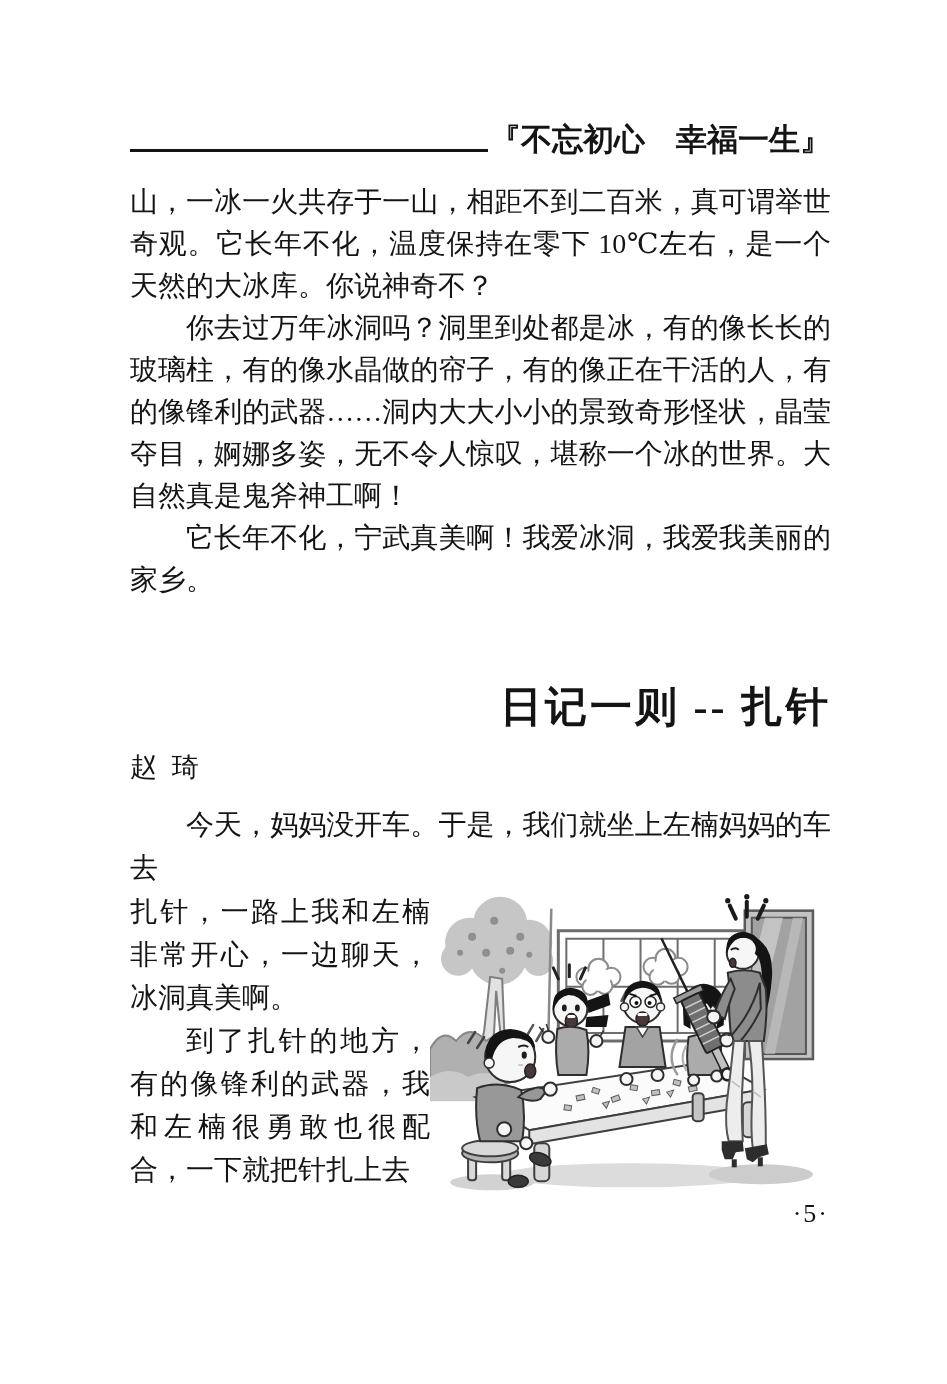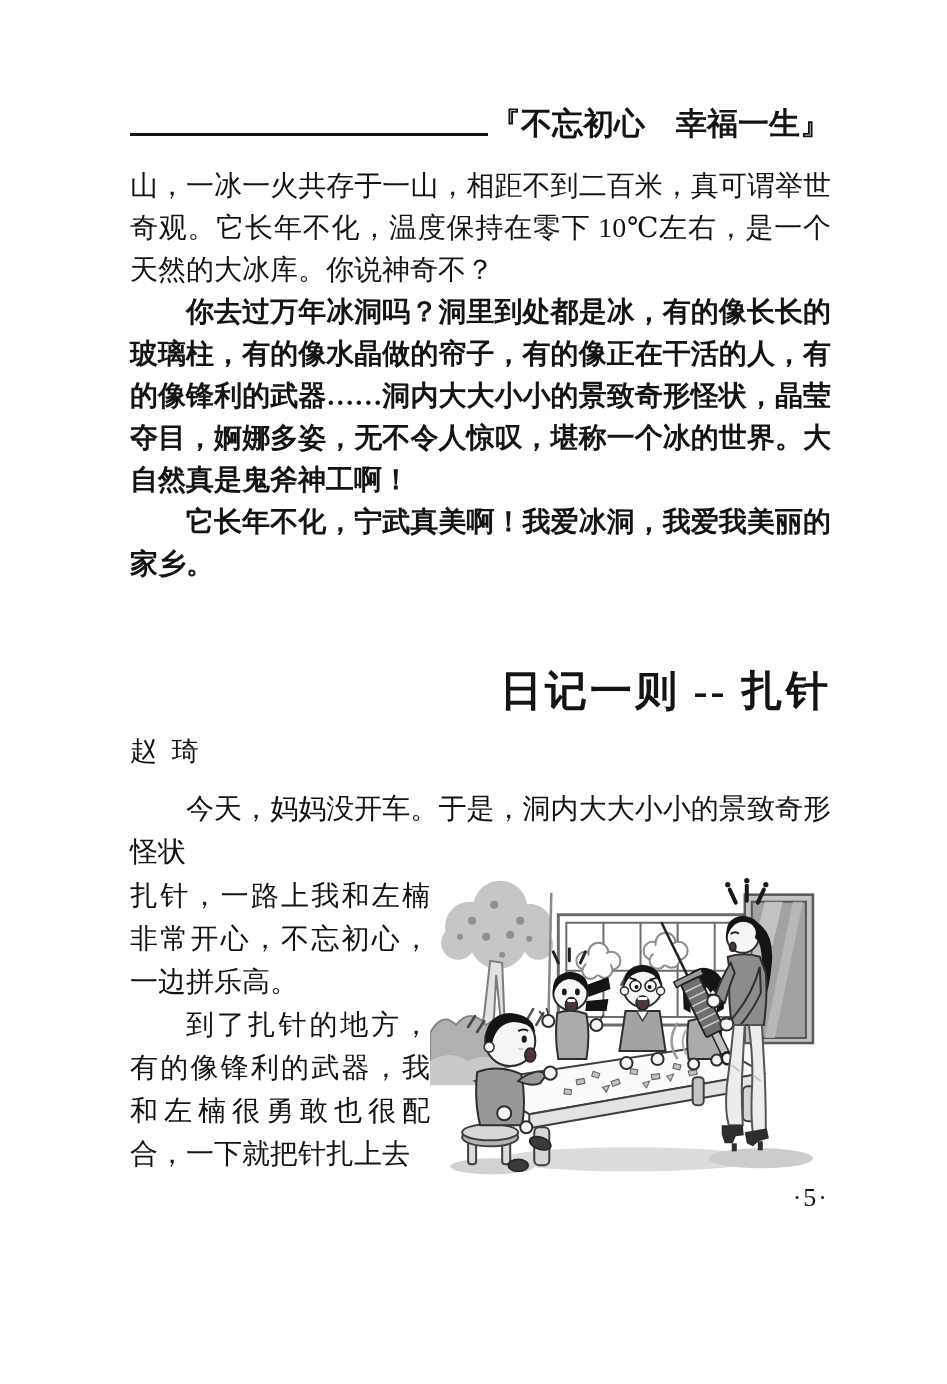--- a/index.html
+++ b/index.html
@@ -1,34 +1,34 @@
 <!DOCTYPE html>
 <html><head>
 <meta charset="utf-8">
 <style>
   html,body { margin:0; padding:0; background:#e8e8e8; }
   .page {
     position:relative; width:947px; height:1384px; background:#ffffff;
     margin:0 auto; overflow:hidden;
     font-family:"Liberation Serif","DejaVu Serif",serif; color:#141414;
   }
-  .content { position:absolute; left:130px; top:0; width:701px; }
+  .content { position:absolute; left:130px; top:16px; width:701px; }
 
   
   .header-row { display:flex; align-items:flex-end; padding-top:104px; }
   .header-line { flex:1 1 auto; border-bottom:3px solid #141414; margin-bottom:8px; }
   .header-motto {
     font-family:"Liberation Sans","DejaVu Sans",sans-serif; font-weight:bold;
     font-size:31px; line-height:40px; white-space:nowrap; padding-left:2px; letter-spacing:0px;
   }
 
   
   .essay { margin-top:21px; font-size:28px; line-height:42px; text-align:justify; }
   .essay p { margin:0; }
-  .essay p.indent { text-indent:2em;font-weight:bold; }
+  .essay p.indent { text-indent:2em; }
 
   
   .diary-title {
     margin-top:82px; text-align:right; font-weight:bold;
     font-size:42px; line-height:48px; letter-spacing:3px;
   }
   .diary-author { margin-top:20px; text-align:left; font-size:27px; line-height:32px; letter-spacing:4px; }
   .date-row { position:relative; margin-top:48px; height:42px; font-size:29px; line-height:42px; }
   .date-row .date    { position:absolute; left:38px;  white-space:nowrap; }
   .date-row .weekday { position:absolute; left:348px; white-space:nowrap; }
@@ -58,25 +58,25 @@
     <div class="essay">
       <p>山，一冰一火共存于一山，相距不到二百米，真可谓举世奇观。它长年不化，温度保持在零下 10℃左右，是一个天然的大冰库。你说神奇不？</p>
       <p class="indent">你去过万年冰洞吗？洞里到处都是冰，有的像长长的玻璃柱，有的像水晶做的帘子，有的像正在干活的人，有的像锋利的武器……洞内大大小小的景致奇形怪状，晶莹夺目，婀娜多姿，无不令人惊叹，堪称一个冰的世界。大自然真是鬼斧神工啊！</p>
       <p class="indent">它长年不化，宁武真美啊！我爱冰洞，我爱我美丽的家乡。</p>
     </div>
 
     <div class="diary-title">日记一则 -- 扎针</div>
     <div class="diary-author">赵 琦</div>
 
 
-    <p class="diary-first-line">今天，妈妈没开车。于是，洞内大大小小的景致奇形怪状</p>
+    <p class="diary-first-line">今天，妈妈没开车。于是，我们就坐上左楠妈妈的车去</p>
 
     <div class="diary-wrap">
       <div class="diary-left">
-        <p>扎针，一路上我和左楠非常开心，不忘初心，一边拼乐高。</p>
+        <p>扎针，一路上我和左楠非常开心，一边聊天，冰洞真美啊。</p>
         <p class="indent">到了扎针的地方，有的像锋利的武器，我和左楠很勇敢也很配合，一下就把针扎上去</p>
       </div>
 
       <div class="illustration-box">
         <svg viewBox="0 0 400 302" xmlns="http://www.w3.org/2000/svg">
 
           <g>
             <circle cx="40" cy="52" r="25" fill="#c6c6c6"></circle>
             <circle cx="70" cy="33" r="27" fill="#c6c6c6"></circle>
             <circle cx="99" cy="52" r="23" fill="#c6c6c6"></circle>

